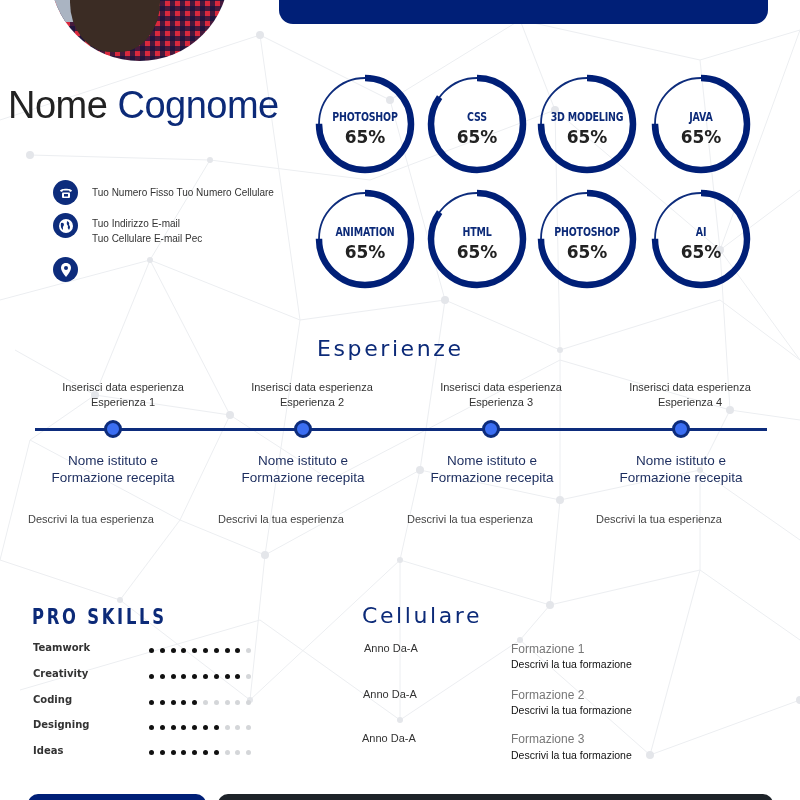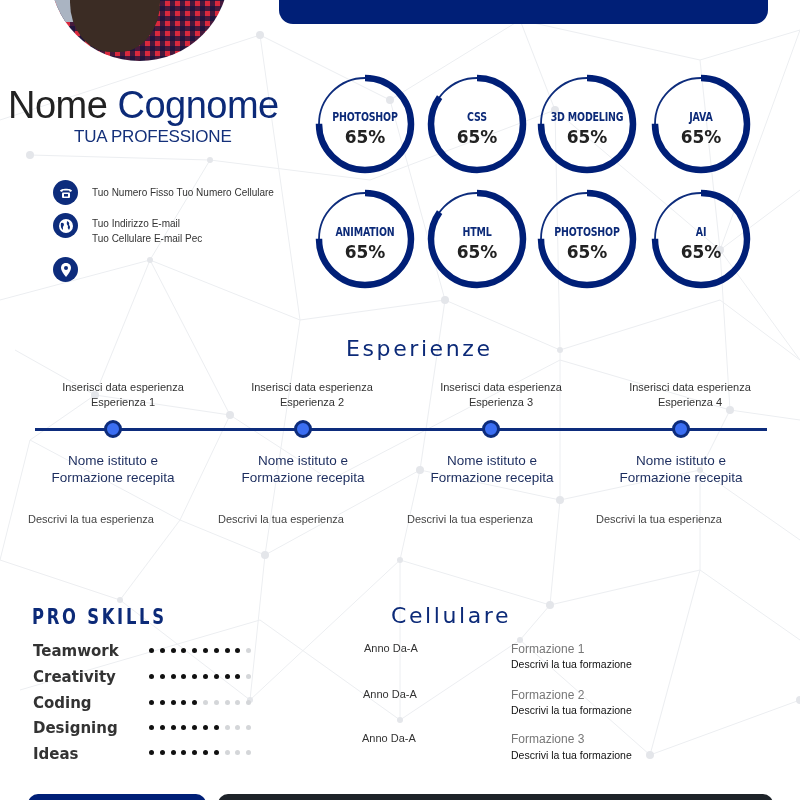--- a/index.html
+++ b/index.html
@@ -30,31 +30,31 @@
   
   .ring { width: 100px; height: 100px; }
   .ring svg { position: absolute; left: 0; top: 0; }
   .ring .label { position: absolute; left: 0; width: 100px; top: 36px; text-align: center;
                  font-family: "DejaVu Sans", sans-serif; font-weight: bold; font-size: 11.5px;
                  color: #0c2a78; transform: scaleX(0.82); letter-spacing: -0.2px; }
   .ring .pct { position: absolute; left: 0; width: 100px; top: 53px; text-align: center;
                font-family: "DejaVu Sans", sans-serif; font-weight: bold; font-size: 17px; color: #222; }
 
   
-  .section-title { font-size: 22px; color: #0c2a78; letter-spacing: 2.6px; font-family: "DejaVu Sans", sans-serif; font-weight: normal; margin-left: 29px; }
+  .section-title { font-size: 22px; color: #0c2a78; letter-spacing: 2.6px; font-family: "DejaVu Sans", sans-serif; font-weight: normal; }
   .timeline-line { left: 35px; top: 428px; width: 732px; height: 3px; background: #0d2c7c; }
   .t-dot { width: 18px; height: 18px; border-radius: 50%; background: #3b6ef2; border: 3px solid #0d2c7c; }
   .exp-date { width: 170px; text-align: center; font-size: 11px; color: #333; line-height: 15px; }
   .exp-title { width: 170px; text-align: center; font-size: 13.5px; color: #1c2d5e; line-height: 17px; }
   .exp-desc { width: 170px; font-size: 11px; color: #444; }
 
   
   .pro-title { left: 32px; top: 605px; font-family: "DejaVu Sans", sans-serif; font-weight: bold; font-size: 21px;
                color: #0c2a78; letter-spacing: 3.5px; transform: scaleX(0.78); transform-origin: left; white-space: nowrap; }
-  .skill-name { left: 33px; font-family: "DejaVu Sans", sans-serif; font-weight: bold; font-size: 15px; color: #333; }
+  .skill-name { left: 33px; font-family: "DejaVu Sans", sans-serif; font-weight: bold; font-size: 10px; color: #333; }
   .dots { left: 149px; display: flex; gap: 5.8px; }
   .dot { width: 5px; height: 5px; border-radius: 50%; background: #111; }
   .dot.off { background: #d4d6d9; }
 
   
   .form-year { font-size: 11px; color: #333; }
   .form-label { font-size: 12px; color: #777; }
   .form-desc { font-size: 10.5px; color: #111; }
 
   
@@ -114,21 +114,20 @@
   <div class="abs photo">
     <div class="light"></div>
     <div class="hair"></div>
   </div>
   <div class="abs top-bar"></div>
 
   <div class="abs name">
     <span class="first">Nome</span>
     <span class="last">Cognome</span>
   </div>
-  <div class="abs profession">TUA PROFESSIONE</div>
 
   <div class="abs contact-icon" style="left:53px; top:180px;">
     <svg width="14" height="12" viewBox="0 0 14 12">
         <path d="M1 4 C1 1 13 1 13 4 L11 5 L10 3.5 L4 3.5 L3 5 Z" fill="#fff"></path>
         <rect x="3" y="5.5" width="8" height="5.5" rx="1" fill="#fff"></rect>
         <rect x="5" y="7" width="4" height="2.5" fill="#0d2c7c"></rect>
       </svg>
   </div>
   <div class="abs contact-text" style="left:92px; top:185px;">
     <div>Tuo Numero Fisso Tuo Numero Cellulare</div>

